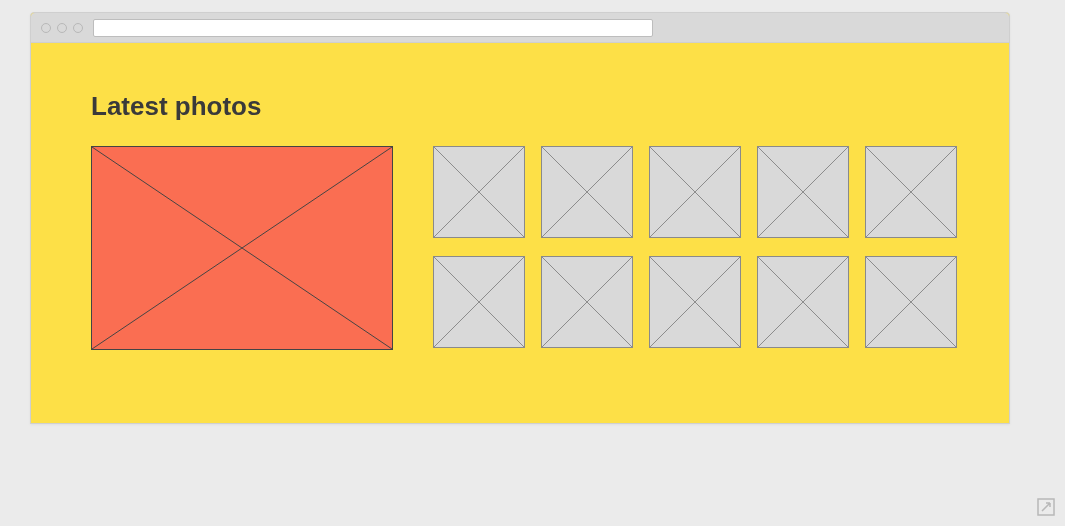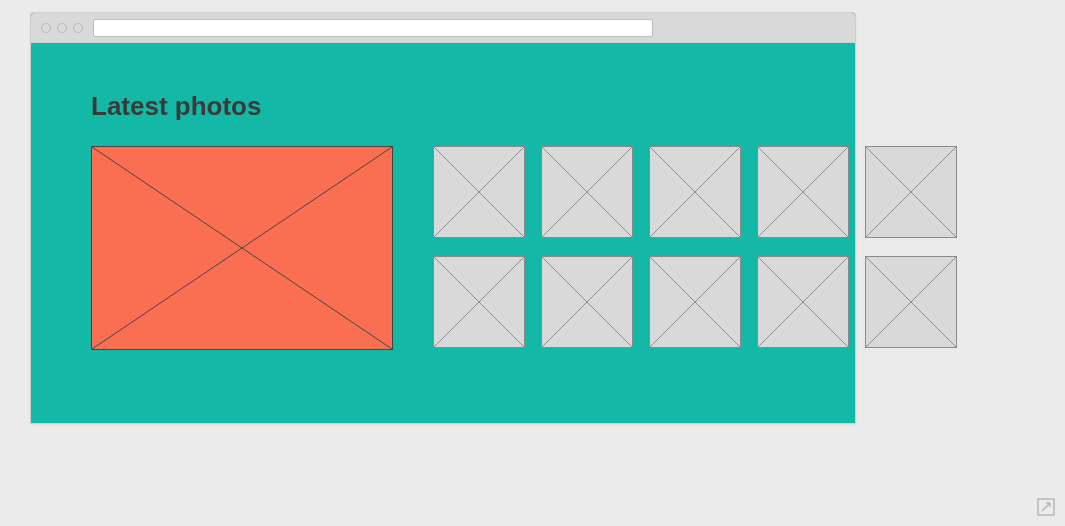--- a/index.html
+++ b/index.html
@@ -8,22 +8,22 @@
       font-family: -apple-system, BlinkMacSystemFont, "Segoe UI", Arial, sans-serif;
       width: 1065px;
       height: 526px;
       position: relative;
       overflow: hidden;
     }
     .browser-window {
       position: absolute;
       top: 12px;
       left: 30px;
-      width: 826px;
-      background: #14b8a6;
+      width: 980px;
+      background: #fde047;
       border: 1px solid #cfcfcf;
       border-radius: 4px 4px 0 0;
       box-shadow: 0 1px 3px rgba(0,0,0,0.05);
     }
     .browser-chrome {
       height: 30px;
       background: #d9d9d9;
       border-bottom: 1px solid #cfcfcf;
       border-radius: 4px 4px 0 0;
       display: flex;

